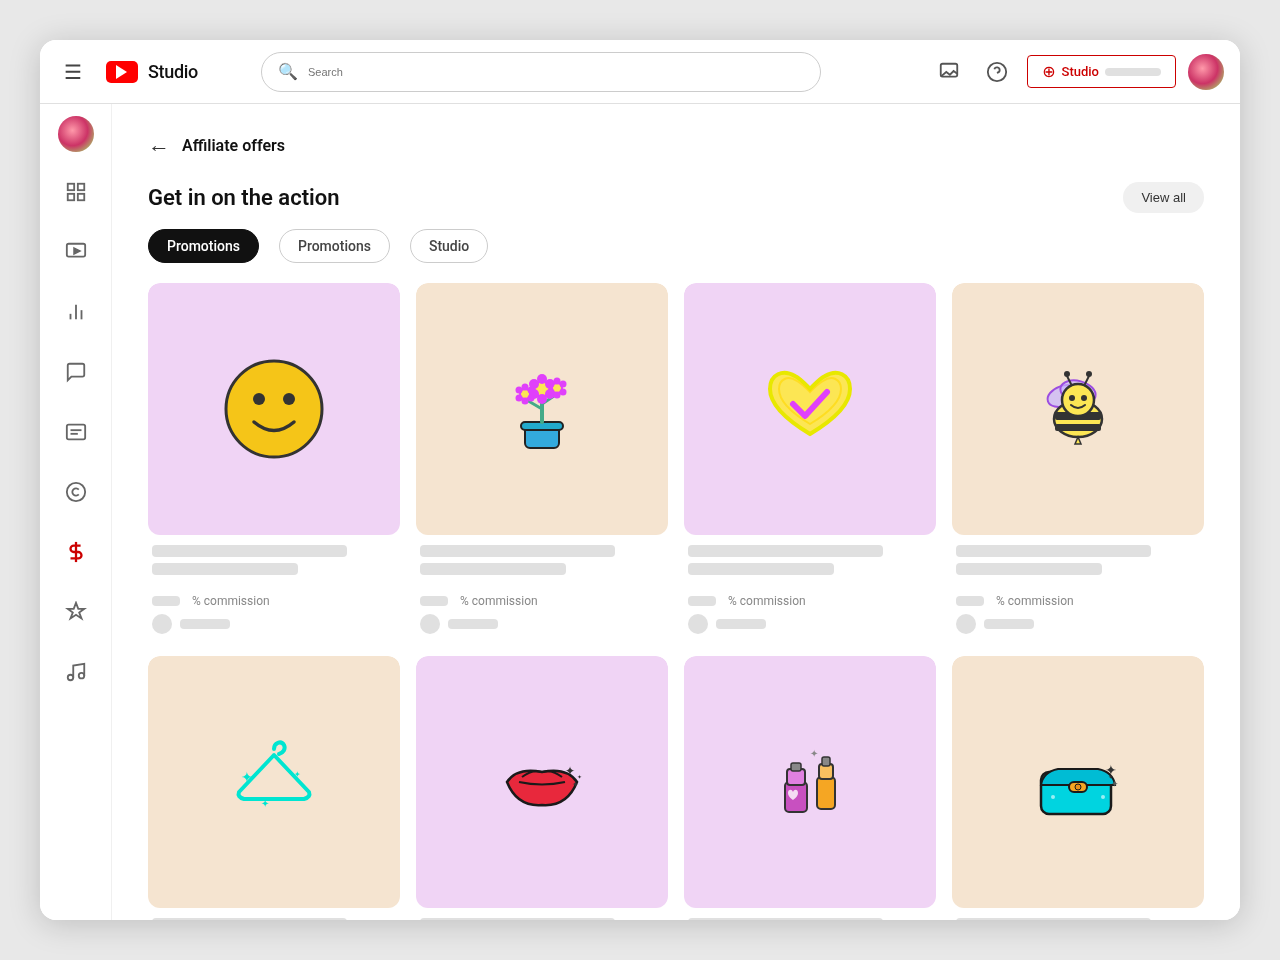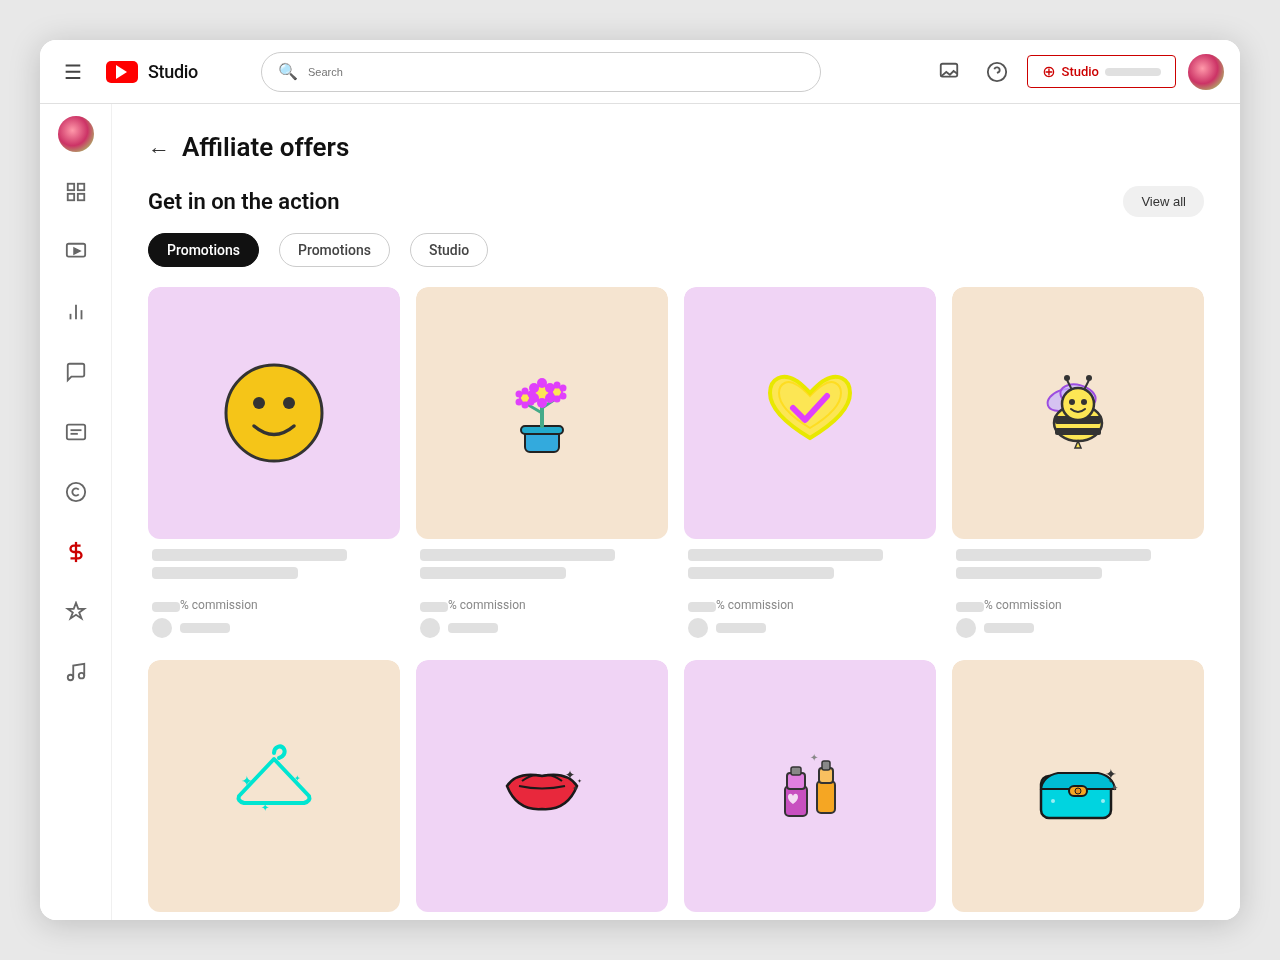--- a/index.html
+++ b/index.html
@@ -184,21 +184,21 @@
       margin-bottom: 24px;
     }
     .back-btn {
       font-size: 22px;
       cursor: pointer;
       color: #333;
       display: flex;
       align-items: center;
     }
     .page-title {
-      font-size: 26px;
+      font-size: 16px;
       font-weight: 600;
       color: #111;
     }
     .section-header {
       display: flex;
       align-items: center;
       justify-content: space-between;
       margin-bottom: 16px;
     }
     .section-title {
@@ -262,22 +262,22 @@
     .skeleton {
       background: #e0e0e0;
       border-radius: 4px;
       height: 12px;
       margin-bottom: 6px;
     }
     .skeleton.w-60 { width: 60%; }
     .skeleton.w-80 { width: 80%; }
     .commission-row {
       display: flex;
-      align-items: flex-end;
-      gap: 0;
+      align-items: center;
+      gap: 12px;
       margin-top: 19px;
     }
     .commission-skel {
       background: #e0e0e0;
       border-radius: 4px;
       height: 10px;
       width: 28px;
     }
     .commission-text {
       font-size: 12px;

